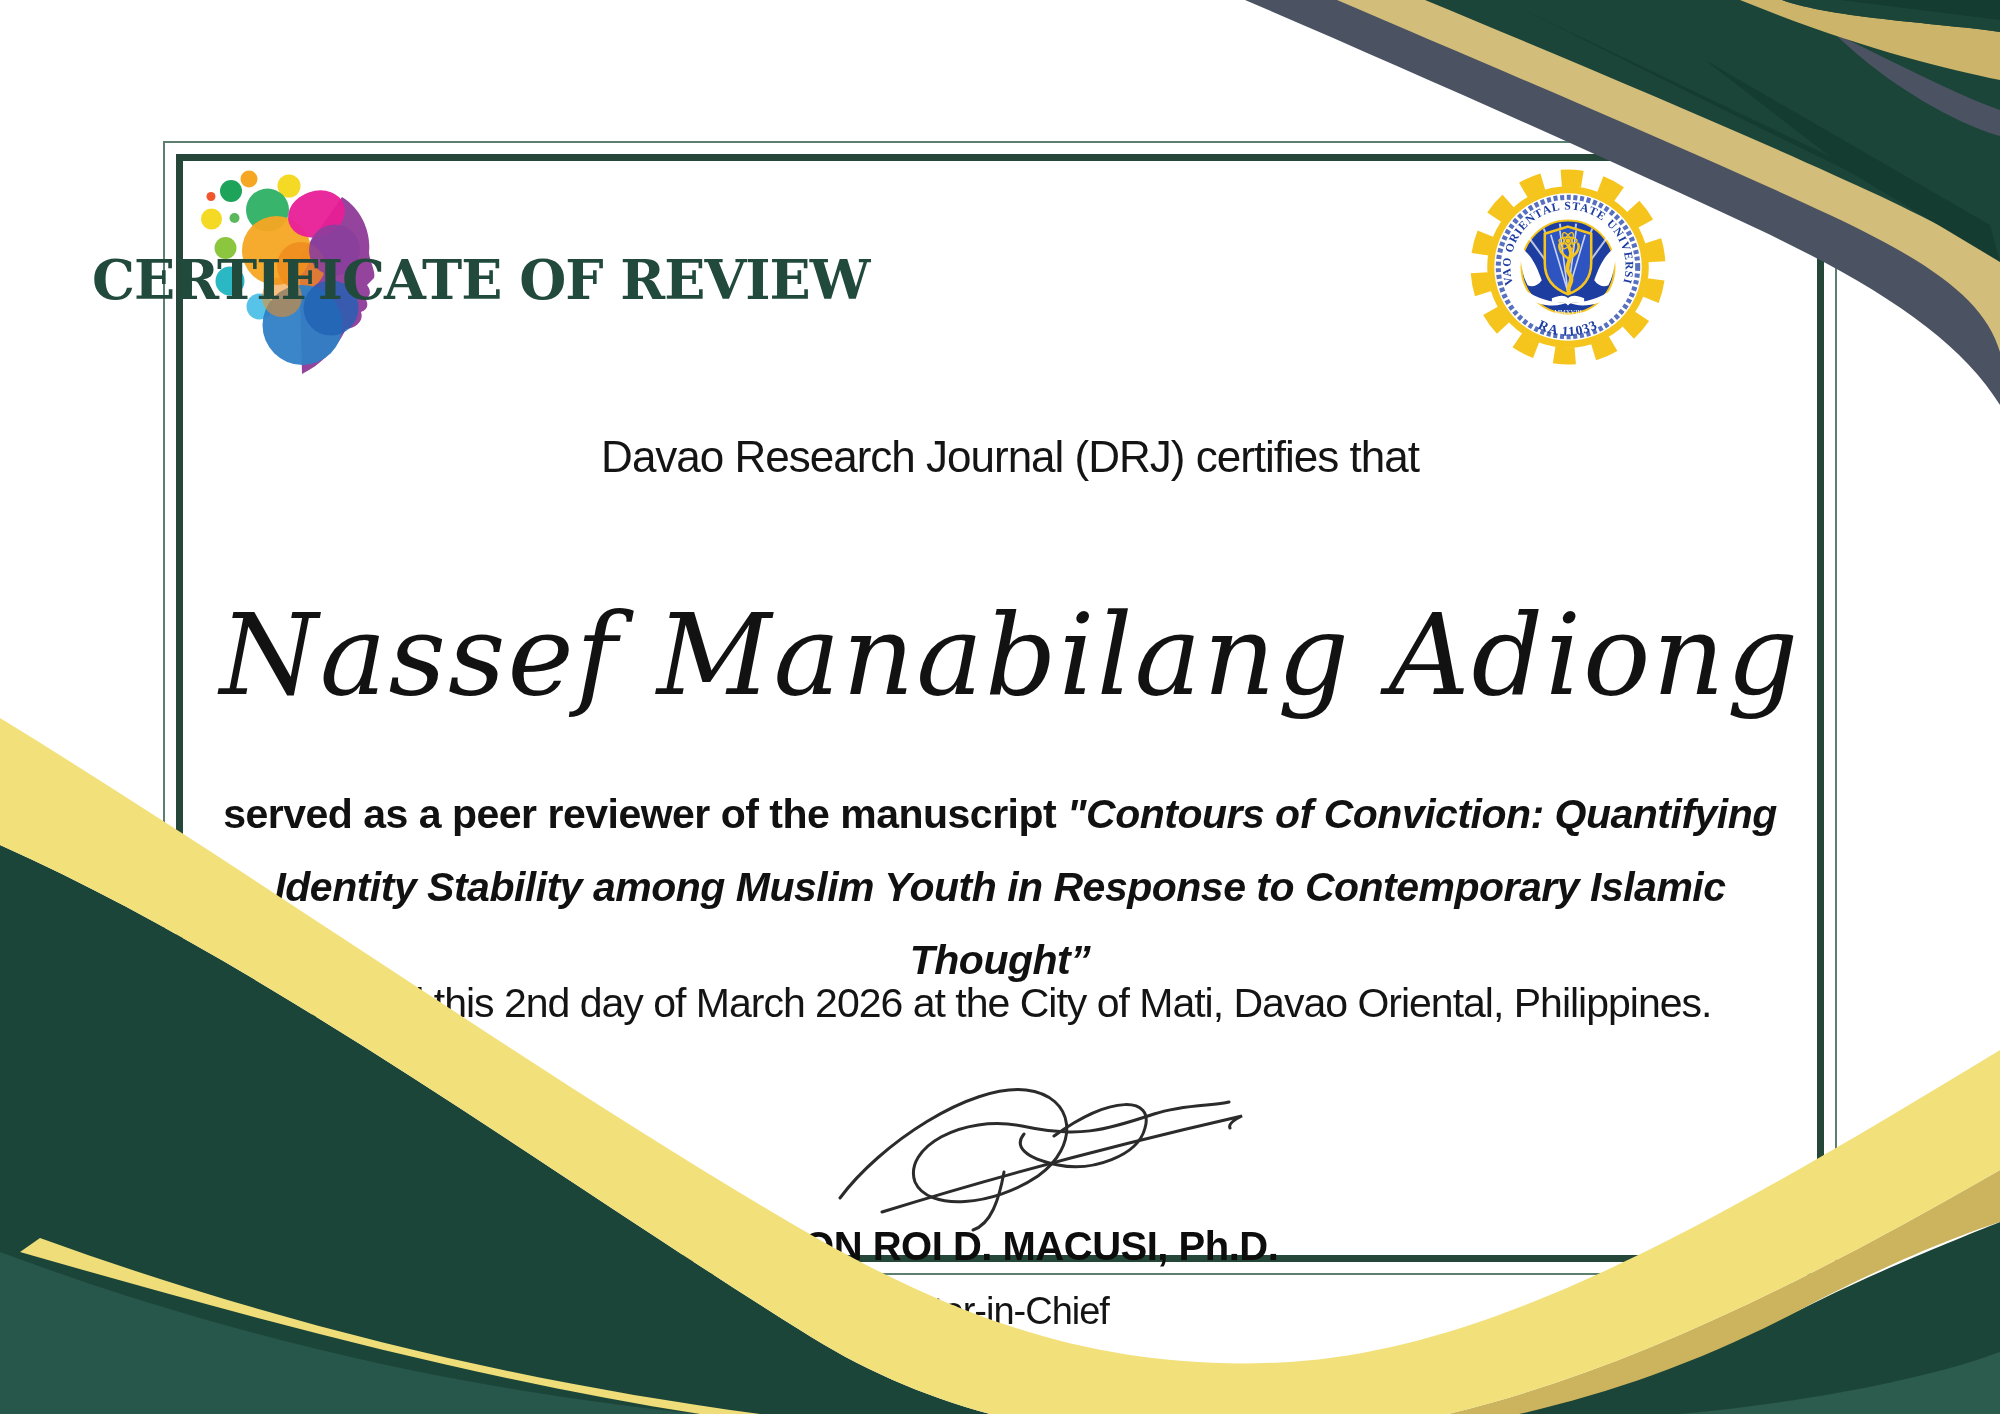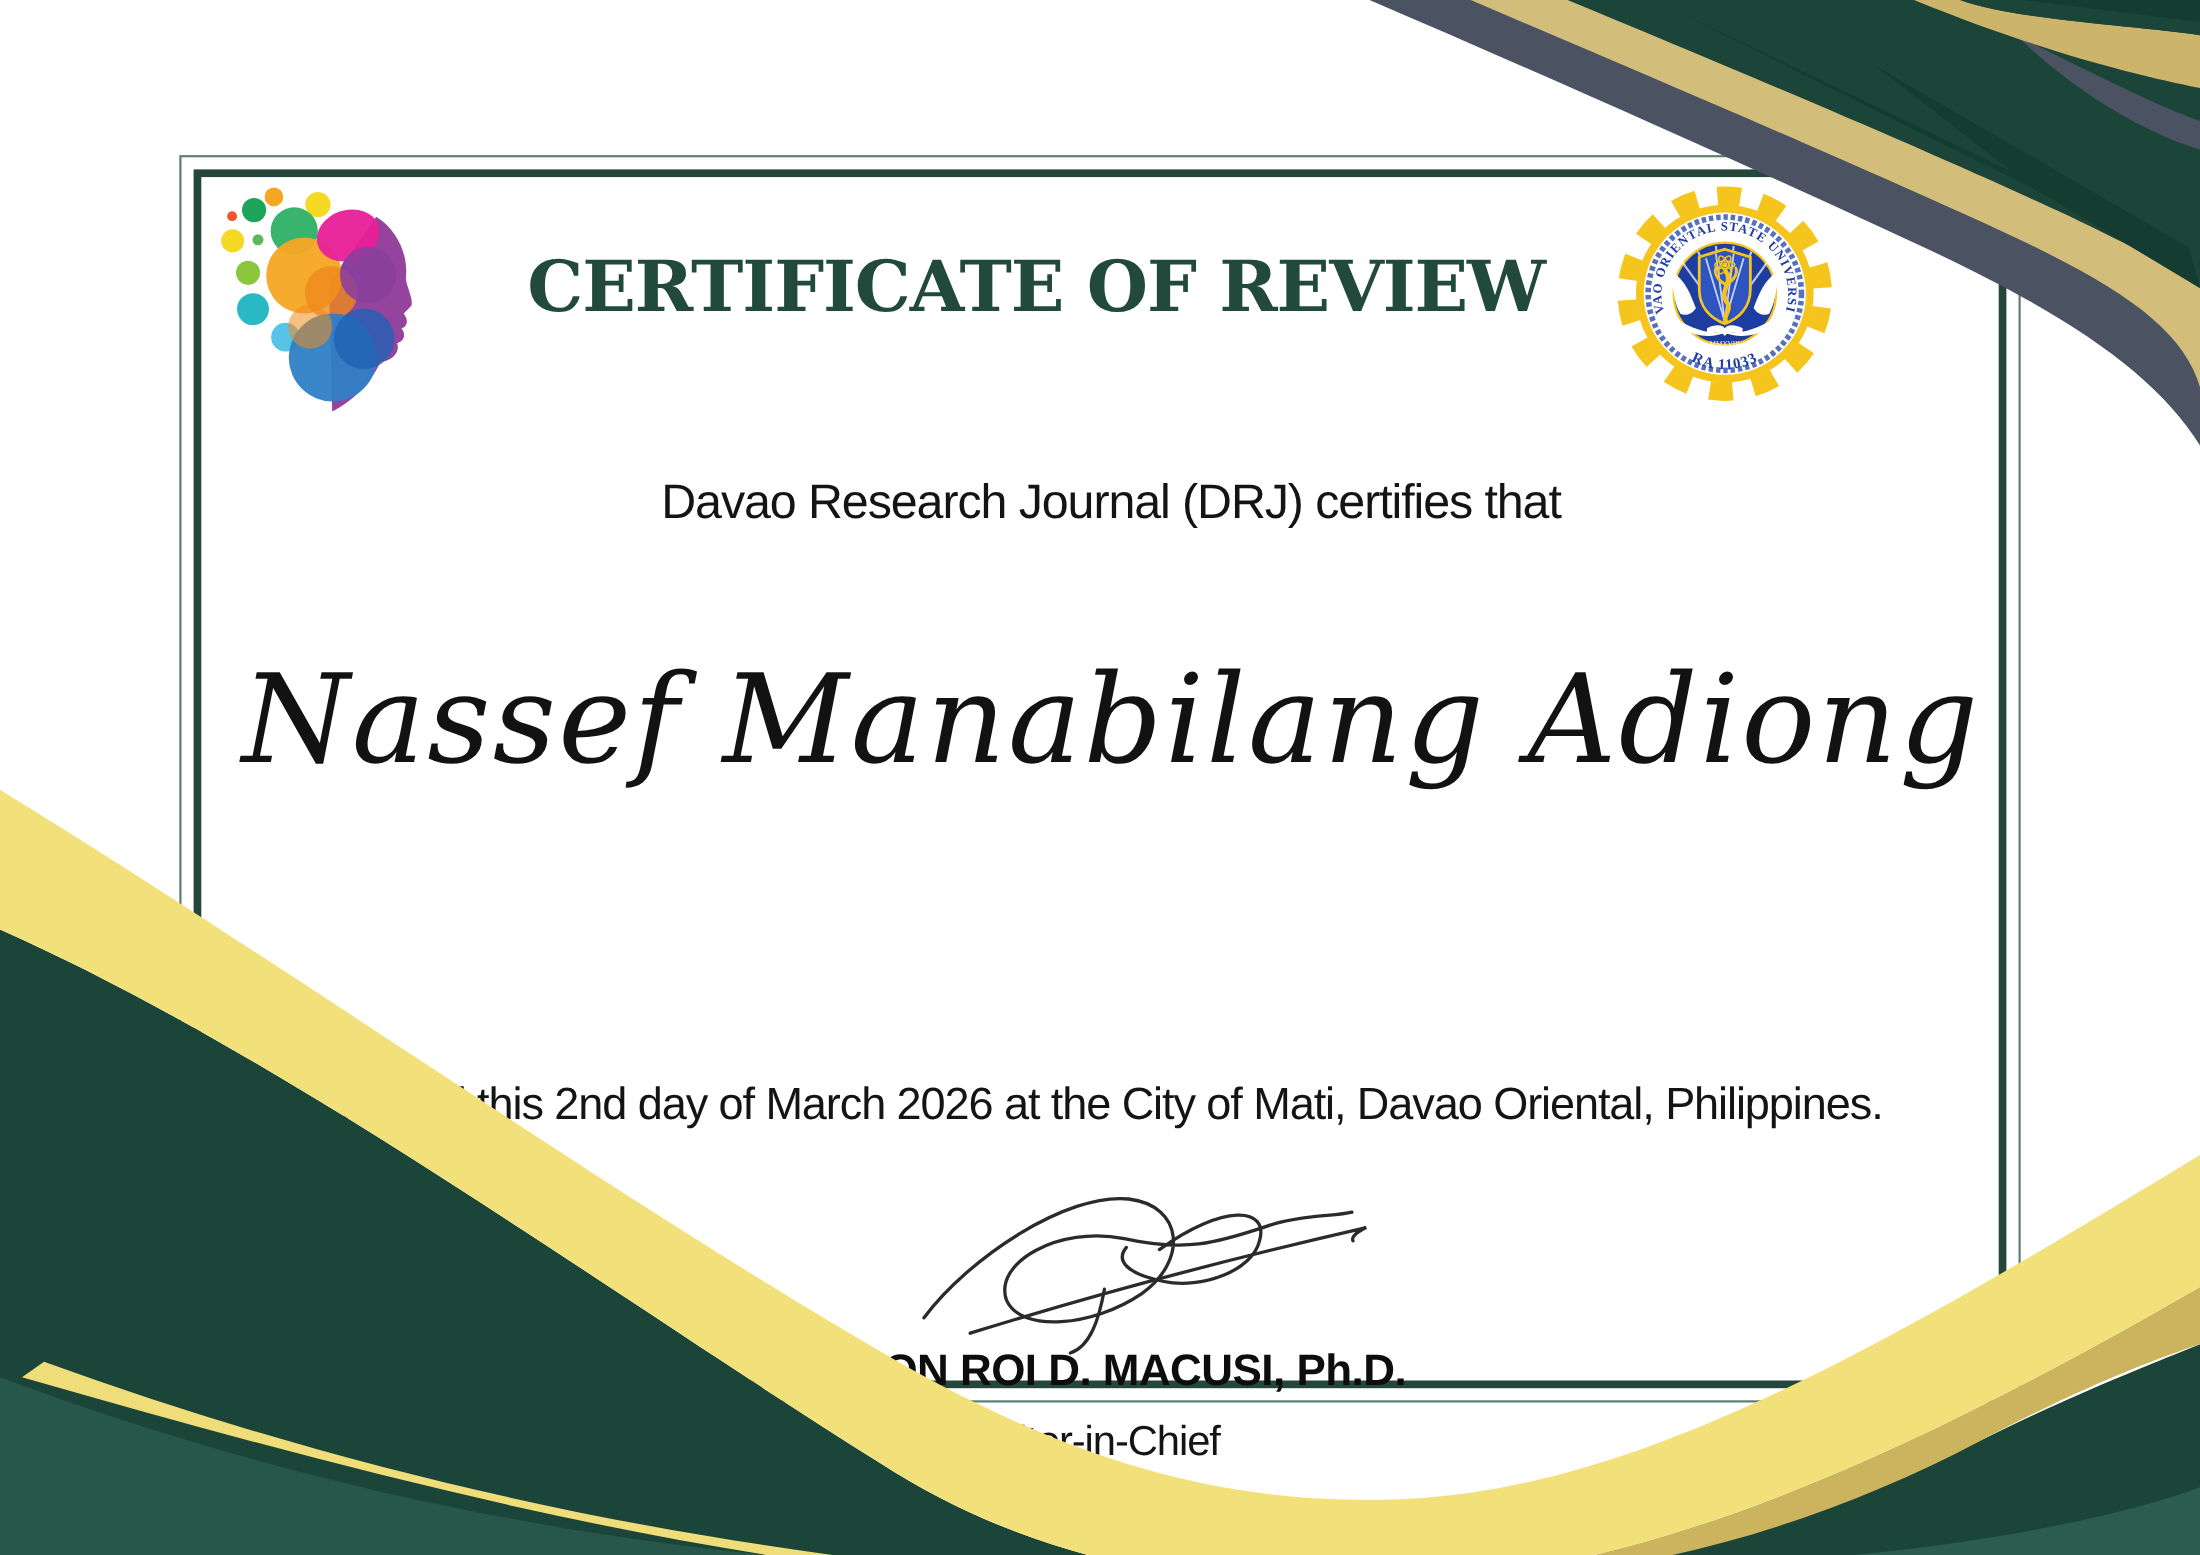--- a/index.html
+++ b/index.html
@@ -11,23 +11,23 @@
   
   .frame-outer{
     left:163px;top:141px;width:1674px;height:1134px;
     border:2px solid #5c7f6f;box-sizing:border-box;
   }
   .frame-inner{
     left:176px;top:154px;width:1648px;height:1108px;
     border:7px solid #24473a;box-sizing:border-box;
   }
   .title{
-    left:92px;top:224px;width:1700px;text-align:center;
+    left:92px;top:248px;width:1700px;text-align:left;
     font-family:"DejaVu Serif","Liberation Serif",serif;
-    font-weight:700;font-size:64px;letter-spacing:-1px;color:#21493c;
+    font-weight:700;font-size:54px;letter-spacing:-1px;color:#21493c;
   }
   .intro{
     left:0;top:432px;width:2020px;text-align:center;
     font-size:44px;color:#141414;letter-spacing:-1px;
   }
   .recipient{
     left:10px;top:590px;width:2000px;text-align:center;
     font-family:"DejaVu Serif","Liberation Serif",serif;
     font-style:italic;font-size:112px;color:#121212;letter-spacing:2px;
   }
@@ -144,20 +144,21 @@
 
       <path d="M84,131 C92,127 98,128 100,131 C102,128 108,127 116,131 L116,137 C108,134 102,135 100,138 C98,135 92,134 84,137 Z" fill="#ffffff"></path>
       <text x="100" y="147" text-anchor="middle" font-family="Liberation Serif,serif" font-size="6.5" fill="#ffffff">MMXVIII</text>
     </svg>
   </div>
 
   <div class="abs intro">Davao Research Journal (DRJ) certifies that</div>
 
   <div class="abs recipient">Nassef Manabilang Adiong</div>
 
+  <div class="abs manuscript"><span>served as a peer reviewer of the manuscript </span><span class="mtitle">"Contours of Conviction: Quantifying Identity Stability among Muslim Youth in Response to Contemporary Islamic Thought”</span></div>
 
   <div class="abs issued">Issued this 2nd day of March 2026 at the City of Mati, Davao Oriental, Philippines.</div>
 
   <div class="abs" style="left:822px;top:1076px;">
     <svg width="430" height="160" viewBox="0 0 430 160" fill="none" stroke="#2b2b2b" stroke-width="3" stroke-linecap="round">
       <path d="M 18,122 C 58,68 148,8 204,14 C 254,20 258,70 216,100 C 172,130 106,136 93,106 C 81,72 140,38 200,50 C 255,62 282,55 332,38 C 362,28 392,30 407,26"></path>
       <path d="M 232,60 C 290,18 332,21 323,52 C 316,80 270,96 236,89 C 202,82 192,70 202,58"></path>
       <path d="M 60,136 C 150,108 280,72 420,40 C 412,44 406,48 408,52"></path>
       <path d="M 182,96 C 177,124 169,148 151,154"></path>
     </svg>

